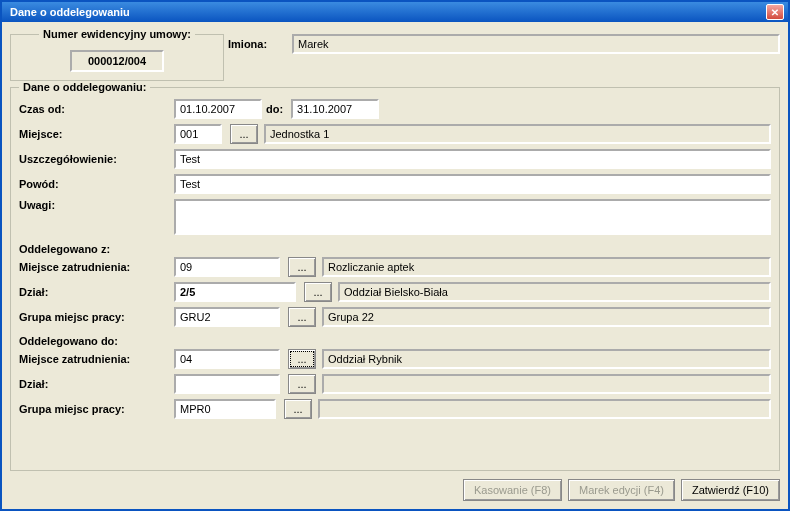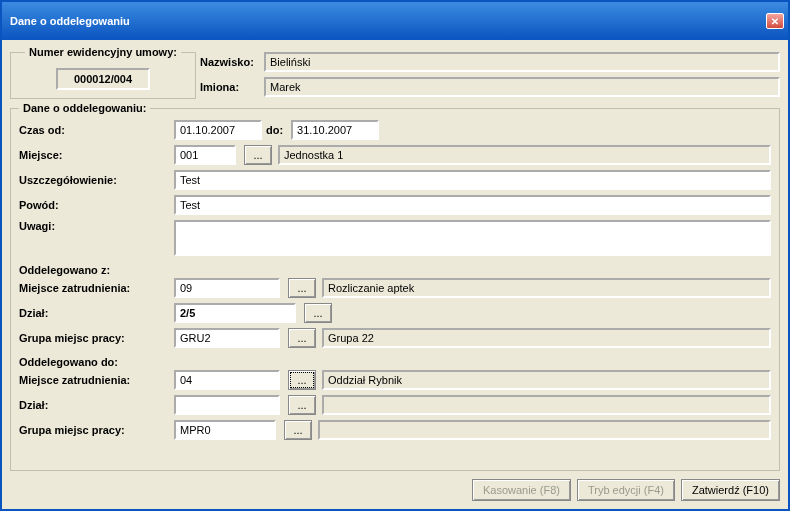--- a/index.html
+++ b/index.html
@@ -16,21 +16,21 @@
     width: 790px;
     height: 511px;
     border: 2px solid #0a54c0;
     background: #ece9d8;
     display: flex;
     flex-direction: column;
   }
   .titlebar {
     background: linear-gradient(to bottom, #3a8be0 0%, #0a54c0 100%);
     color: #fff;
-    height: 38px;
+    height: 20px;
     display: flex;
     align-items: center;
     padding: 0 4px;
     font-weight: bold;
   }
   .titlebar .title { flex: 1; padding-left: 4px; }
   .titlebar .close {
     width: 18px; height: 16px;
     background: linear-gradient(to bottom, #f5a6a0, #d24b3e);
     border: 1px solid #fff;
@@ -53,21 +53,21 @@
   fieldset.groupbox {
     border: 1px solid #c0c0b0;
     margin: 0;
     padding: 6px 8px 8px 8px;
   }
   fieldset.groupbox > legend {
     font-weight: bold;
     padding: 0 4px;
   }
   .numbox {
-    width: 186px;
+    width: 214px;
     margin-right: 6px;
     text-align: center;
   }
   .numvalue {
     display: inline-block;
     border: 2px inset #fff;
     background: #ece9d8;
     padding: 3px 16px;
     font-weight: bold;
     margin-top: 4px;
@@ -84,21 +84,21 @@
   .input, .display {
     border: 2px inset #fff;
     background: #fff;
     padding: 2px 4px;
     height: 20px;
     font: inherit;
   }
   .display { background: #ece9d8; }
   .input { outline: none; }
   .w80 { width: 88px; }
-  .w60 { width: 62px; }
+  .w60 { width: 48px; }
   .w-full { flex: 1; }
   .main-group {
     margin-top: 6px;
     flex: 1;
   }
   .lab-m { width: 155px; }
   .btn-browse {
     width: 28px; height: 20px;
     border: 1px solid #888;
     background: #ece9d8;
@@ -148,24 +148,20 @@
   <div class="content">
 
     <div class="toprow">
       <fieldset class="groupbox numbox">
         <legend>Numer ewidencyjny umowy:</legend>
         <span class="numvalue">000012/004</span>
       </fieldset>
 
       <div class="namegrid">
         <div class="row">
-          <span class="lab lab-n">Nazwisko:</span>
-          <span class="display w-full">Bieliński</span>
-        </div>
-        <div class="row">
           <span class="lab lab-n">Imiona:</span>
           <span class="display w-full">Marek</span>
         </div>
       </div>
     </div>
 
     <fieldset class="groupbox main-group">
       <legend>Dane o oddelegowaniu:</legend>
 
       <div class="row">
@@ -206,20 +202,21 @@
         <span class="gap4"></span>
         <button class="btn-browse">...</button>
         <span class="display w-full">Rozliczanie aptek</span>
       </div>
 
       <div class="row">
         <span class="lab lab-m">Dział:</span>
         <input class="input" style="width: 122px; font-weight: bold;" value="2/5">
         <span class="gap4"></span>
         <button class="btn-browse">...</button>
+        <span class="display w-full">Oddział Bielsko-Biała</span>
       </div>
 
       <div class="row">
         <span class="lab lab-m">Grupa miejsc pracy:</span>
         <input class="input" style="width: 106px;" value="GRU2">
         <span class="gap4"></span>
         <button class="btn-browse">...</button>
         <span class="display w-full">Grupa 22</span>
       </div>
 
@@ -246,18 +243,18 @@
         <input class="input" style="width: 102px;" value="MPR0">
         <span class="gap4"></span>
         <button class="btn-browse">...</button>
         <span class="display w-full"></span>
       </div>
 
     </fieldset>
 
     <div class="buttons">
       <button class="btn disabled">Kasowanie (F8)</button>
-      <button class="btn disabled">Tryb edycji (F4)</button>
+      <button class="btn disabled">Marek edycji (F4)</button>
       <button class="btn">Zatwierdź (F10)</button>
     </div>
 
   </div>
 </div>
 
 </body></html>

